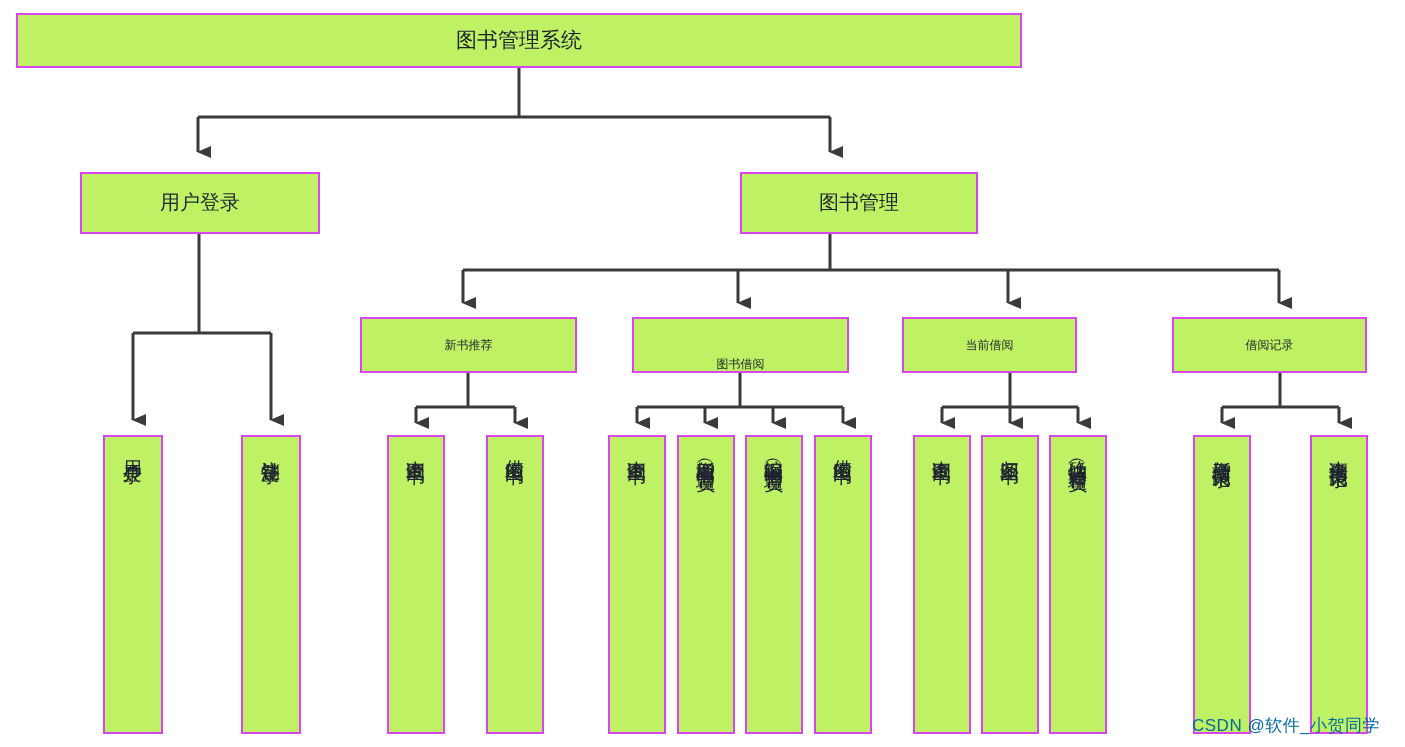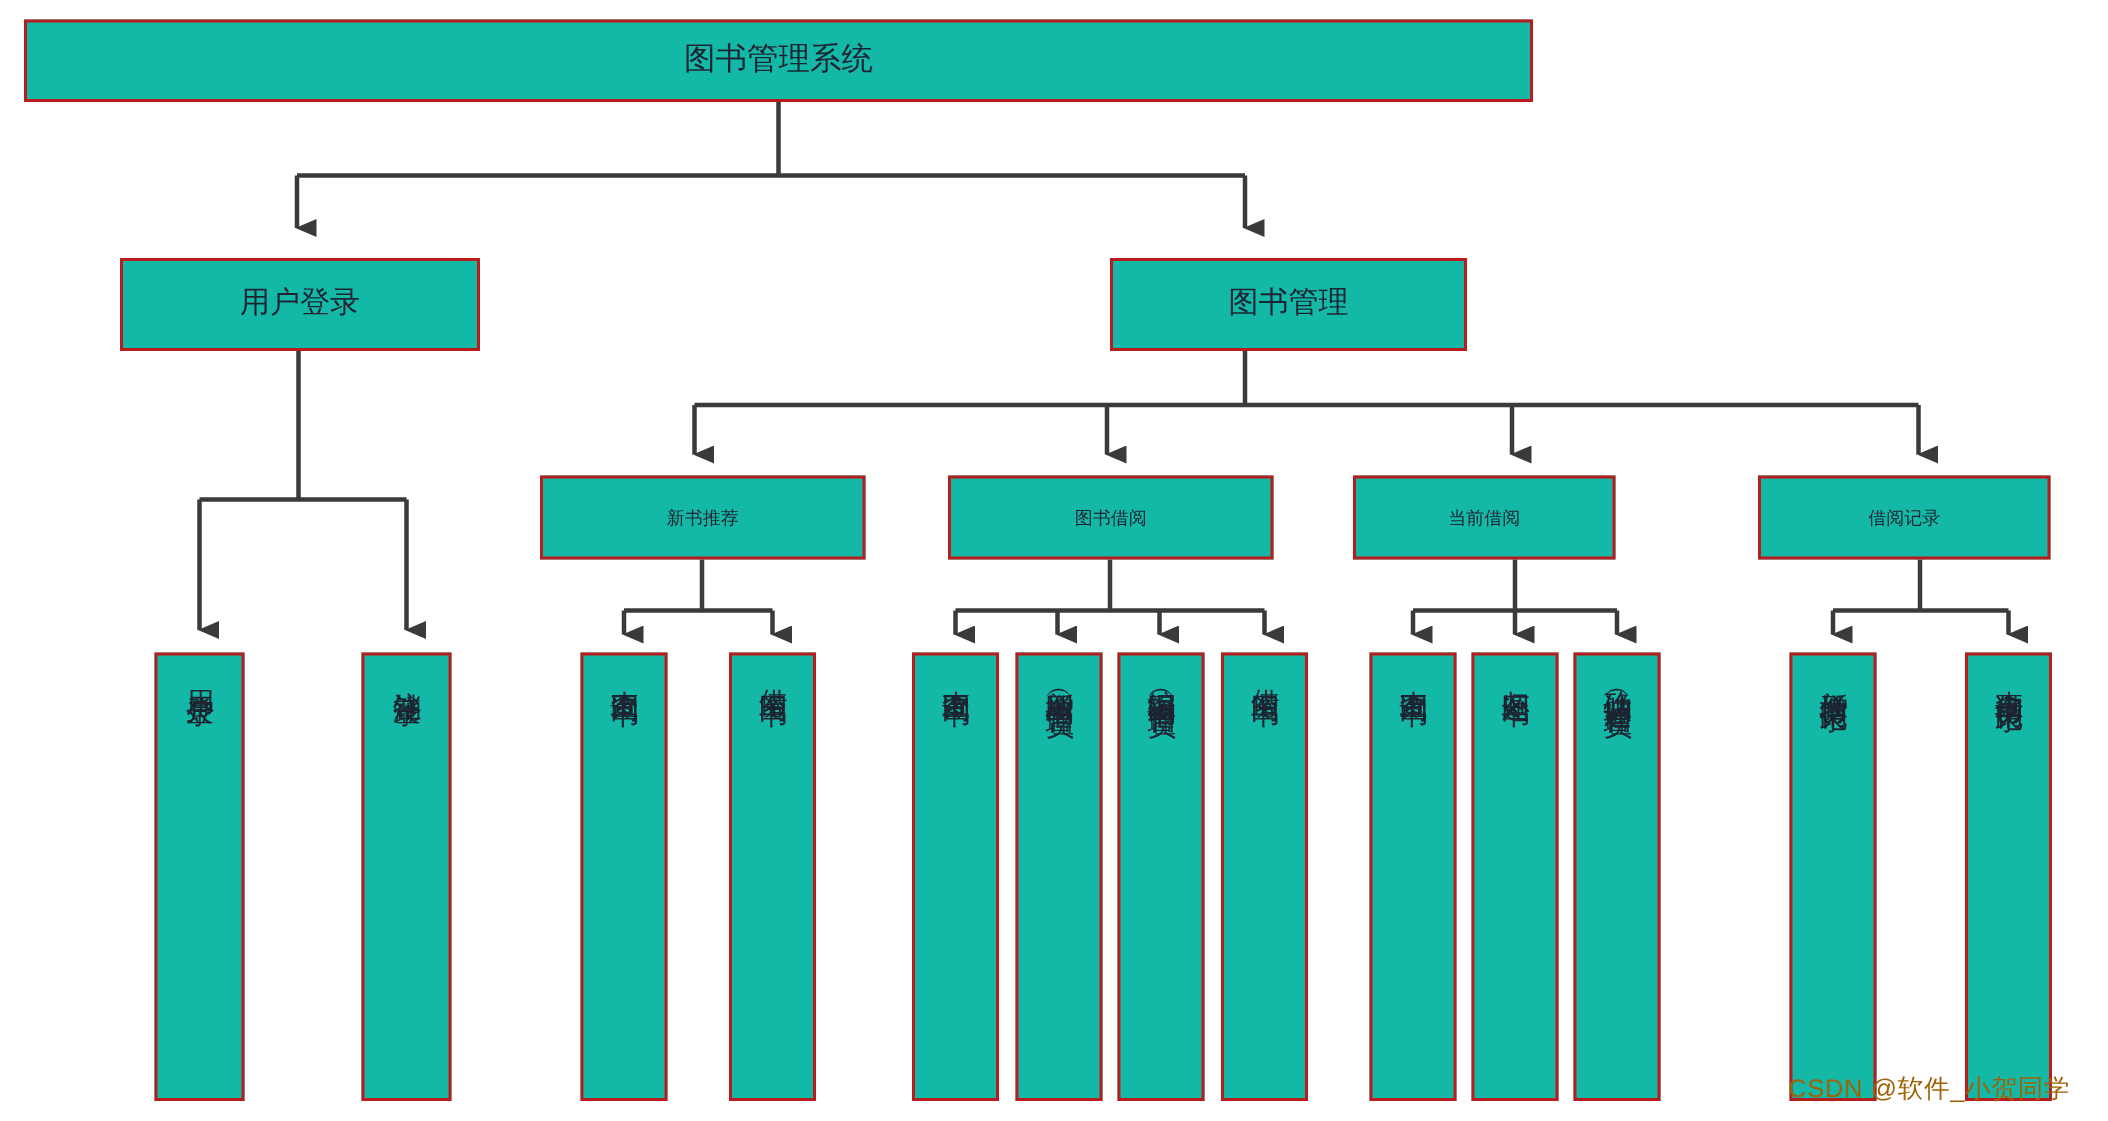--- a/index.html
+++ b/index.html
@@ -21,27 +21,28 @@
     position: absolute;
     left: 0;
     top: 0;
     width: 1405px;
     height: 747px;
     pointer-events: none;
   }
   .node {
     position: absolute;
     box-sizing: border-box;
-    background: #14b8a6;
-    border: 2px solid #b91c1c;
+    background: #bef264;
+    border: 2px solid #d946ef;
     display: flex;
     align-items: center;
     justify-content: center;
     color: #1d2330;
     z-index: 2;
+    font-family: Liberation Serif, serif;
   }
   .node-label {
     display: block;
     text-align: center;
     line-height: 1.18;
     white-space: nowrap;
   }
   .node.root .node-label { font-size: 21px; }
   .node.l1 .node-label  { font-size: 20px; }
   .node.l2 .node-label  { font-size: 12px; }
@@ -54,21 +55,21 @@
     text-orientation: upright;
     font-size: 19px;
     letter-spacing: 2px;
     line-height: 1;
   }
   #watermark {
     position: absolute;
     left: 1192px;
     top: 714px;
     font-size: 17px;
-    color: #a16207;
+    color: #0369a1;
     white-space: nowrap;
     z-index: 3;
     letter-spacing: 0.5px;
   }
 </style>
 </head>
 <body>
 
 <div id="canvas">
 
@@ -129,21 +130,21 @@
   <div class="node l1" style="left:80px; top:172px; width:240px; height:62px;">
     <span class="node-label">用户登录</span>
   </div>
   <div class="node l1" style="left:711px; top:172px; width:238px; height:62px;margin-left:29px;">
     <span class="node-label">图书管理</span>
   </div>
 
   <div class="node l2" style="left:360px; top:317px; width:217px; height:56px;">
     <span class="node-label">新书推荐</span>
   </div>
-  <div class="node l2" style="left:632px; top:317px; width:217px; height:56px;">
+  <div class="node l2" style="left:632px; top:317px; width:217px; height:56px;align-items:flex-end;">
     <span class="node-label">图书借阅</span>
   </div>
   <div class="node l2" style="left:902px; top:317px; width:175px; height:56px;">
     <span class="node-label">当前借阅</span>
   </div>
   <div class="node l2" style="left:1172px; top:317px; width:195px; height:56px;">
     <span class="node-label">借阅记录</span>
   </div>
 
   <div class="node leaf" style="left:103px; top:435px; width:60px; height:299px;">

